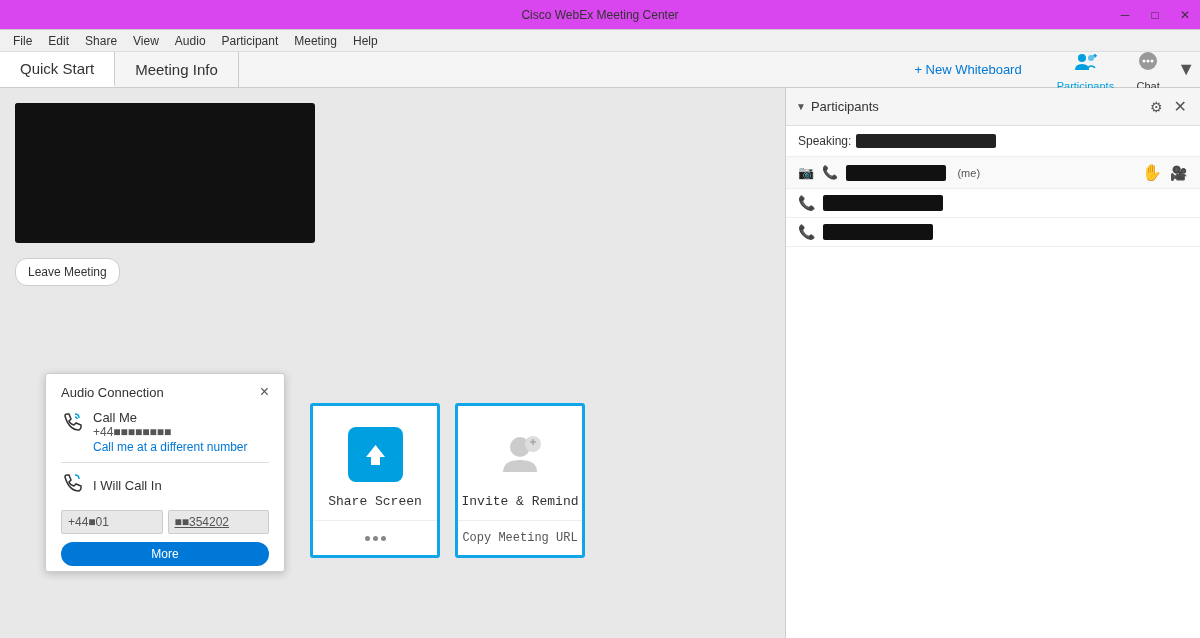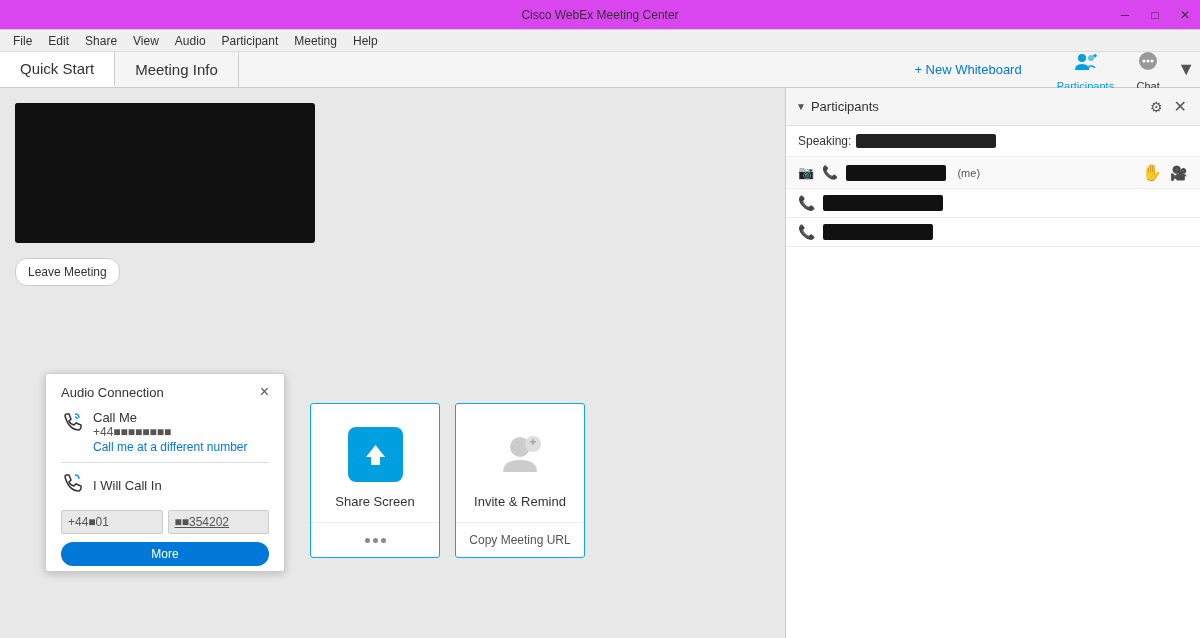--- a/index.html
+++ b/index.html
@@ -245,28 +245,29 @@
       position: absolute;
       bottom: 80px;
       left: 310px;
       display: flex;
       gap: 15px;
     }
     .tile {
       width: 130px;
       height: 155px;
       background: white;
-      border: 1px solid #0ea5e9;
+      border: 3px solid #0ea5e9;
       border-radius: 3px;
       display: flex;
       flex-direction: column;
       align-items: center;
       justify-content: flex-start;
       cursor: pointer;
       overflow: hidden;
+      font-family: Liberation Mono, monospace;
     }
     .tile-main {
       flex: 1;
       display: flex;
       flex-direction: column;
       align-items: center;
       justify-content: center;
       width: 100%;
       padding: 15px 0 5px 0;
     }

